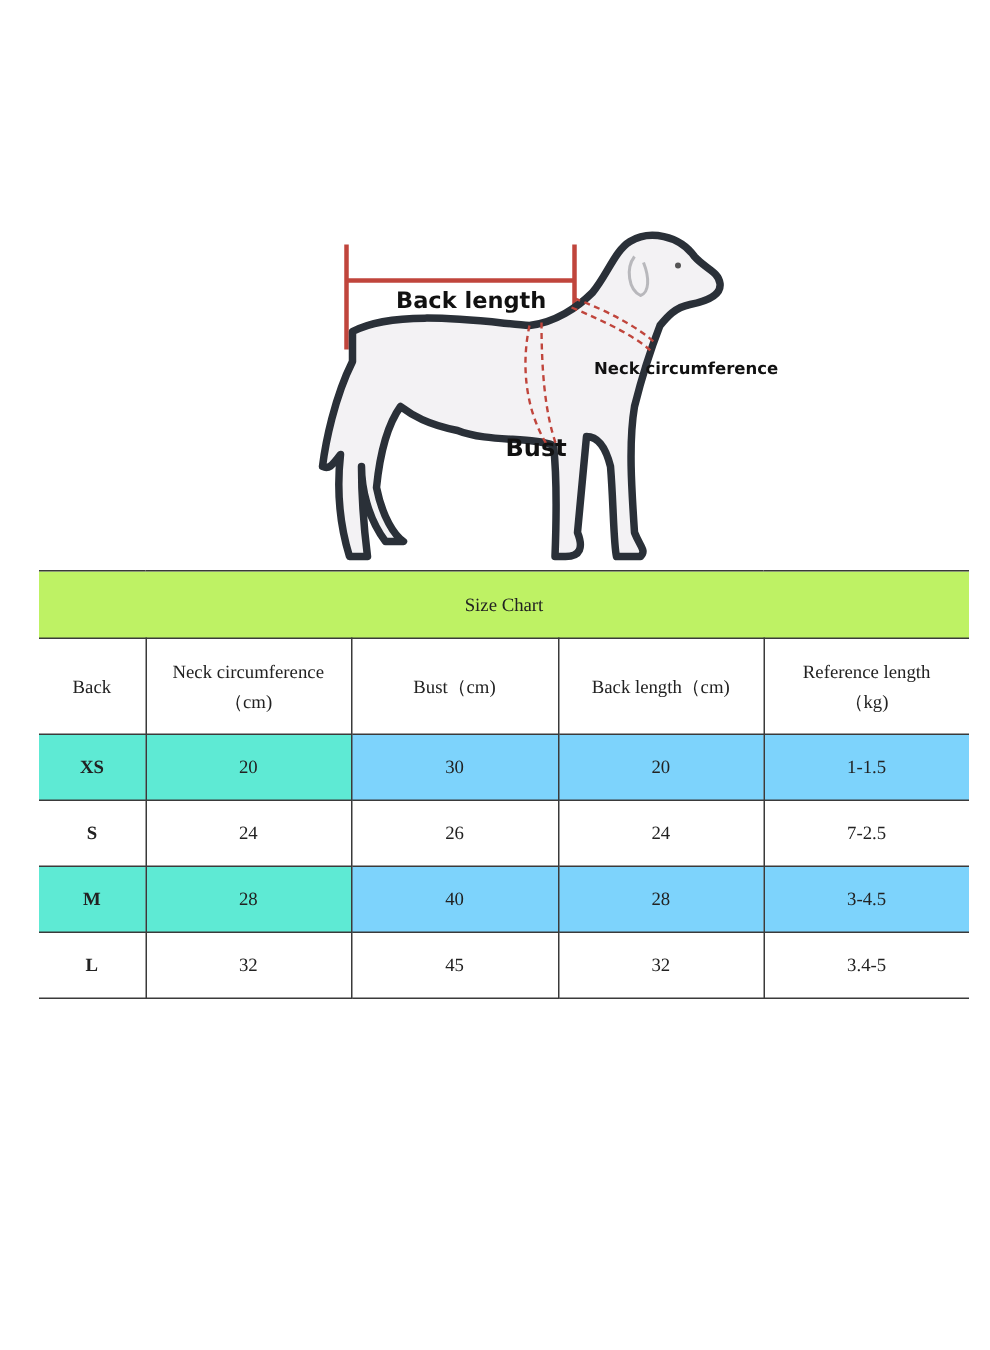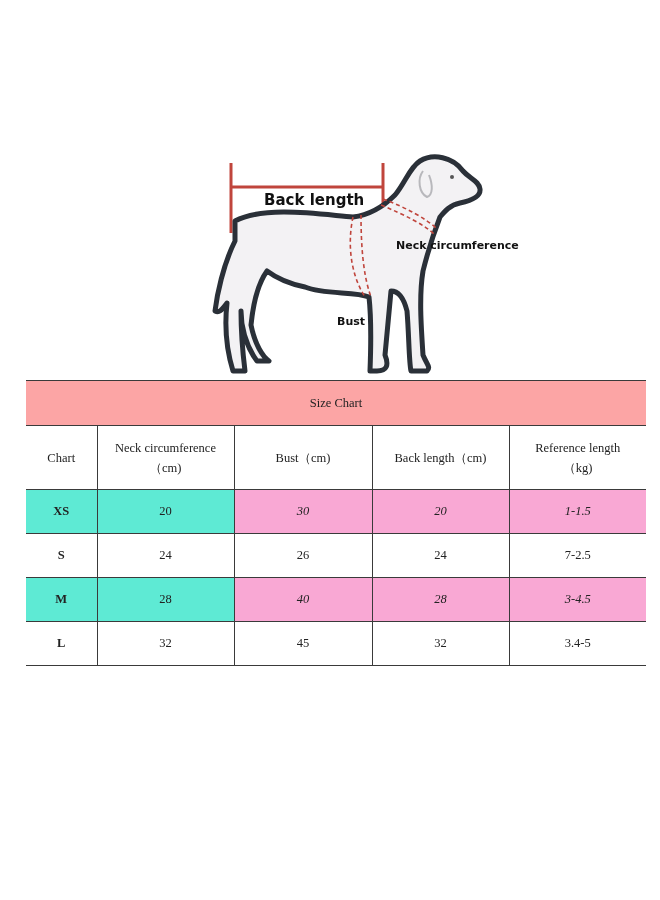--- a/index.html
+++ b/index.html
@@ -3,29 +3,29 @@
 <meta charset="utf-8">
 <style>
   html, body { margin:0; padding:0; }
   body { width:660px; height:900px; background:#ffffff; position:relative; overflow:hidden;
          font-family:"Liberation Serif","DejaVu Serif",serif; color:#222; }
   .figure { position:absolute; left:205px; top:145px; width:320px; height:235px; }
   .figure svg { position:absolute; left:0; top:0; }
   .lbl { position:absolute; font-family:"DejaVu Sans","Liberation Sans",sans-serif; font-weight:bold; color:#111; white-space:nowrap; }
   .lbl-back { left:59px; top:14px; font-size:15px;margin-top:32px; }
   .lbl-neck { left:191px; top:94px; font-size:11px; }
-  .lbl-bust { left:132px; top:170px; font-size:11px; }
+  .lbl-bust { left:132px; top:144px; font-size:16px; }
   table.chart { position:absolute; left:26px; top:380px; width:620px; border-collapse:collapse; table-layout:fixed; }
   table.chart td, table.chart th { border:1px solid #3a3a3a; border-left:none; border-right:1px solid #3a3a3a; text-align:center; vertical-align:middle; font-weight:normal; font-size:12.5px; padding:0; }
   table.chart td:last-child, table.chart th:last-child { border-right:none; }
-  .title-row th { height:44px; background:#fca5a5; font-size:16px; border-right:none; border-top:none; }
+  .title-row th { height:44px; background:#bef264; font-size:16px; border-right:none; border-top:none; }
   .head-row th { height:63px; background:#fff; line-height:20px; }
   .data-row td { height:43px; }
   .data-row.shade td { background:#5eead4; }
-  .data-row.shade td.alt { background:#f9a8d4;font-style:italic; }
+  .data-row.shade td.alt { background:#7dd3fc; }
   .size-cell { font-weight:bold !important; }
   col.c1 { width:71px; } col.c2 { width:137px; } col.c3 { width:138px; } col.c4 { width:137px; } col.c5 { width:137px; }
 </style>
 </head>
 <body>
 
 <div class="figure">
   <svg width="320" height="235" viewBox="0 0 320 235">
 
     <line x1="26" y1="18" x2="26" y2="88" stroke="#c0453c" stroke-width="3"></line>
@@ -54,21 +54,21 @@
       <col class="c2">
       <col class="c3">
       <col class="c4">
       <col class="c5">
     </colgroup>
   <tbody>
       <tr class="title-row">
     <th colspan="5">Size Chart</th>
   </tr>
   <tr class="head-row">
-    <th><span>Chart</span></th>
+    <th><span>Back</span></th>
     <th><span>Neck circumference</span><br><span>（cm)</span></th>
     <th><span>Bust（cm)</span></th>
     <th><span>Back length（cm)</span></th>
     <th><span>Reference length</span><br><span>（kg)</span></th>
   </tr>
   <tr class="data-row shade">
     <td class="size-cell">XS</td>
     <td>20</td>
     <td class="alt">30</td>
     <td class="alt">20</td>

